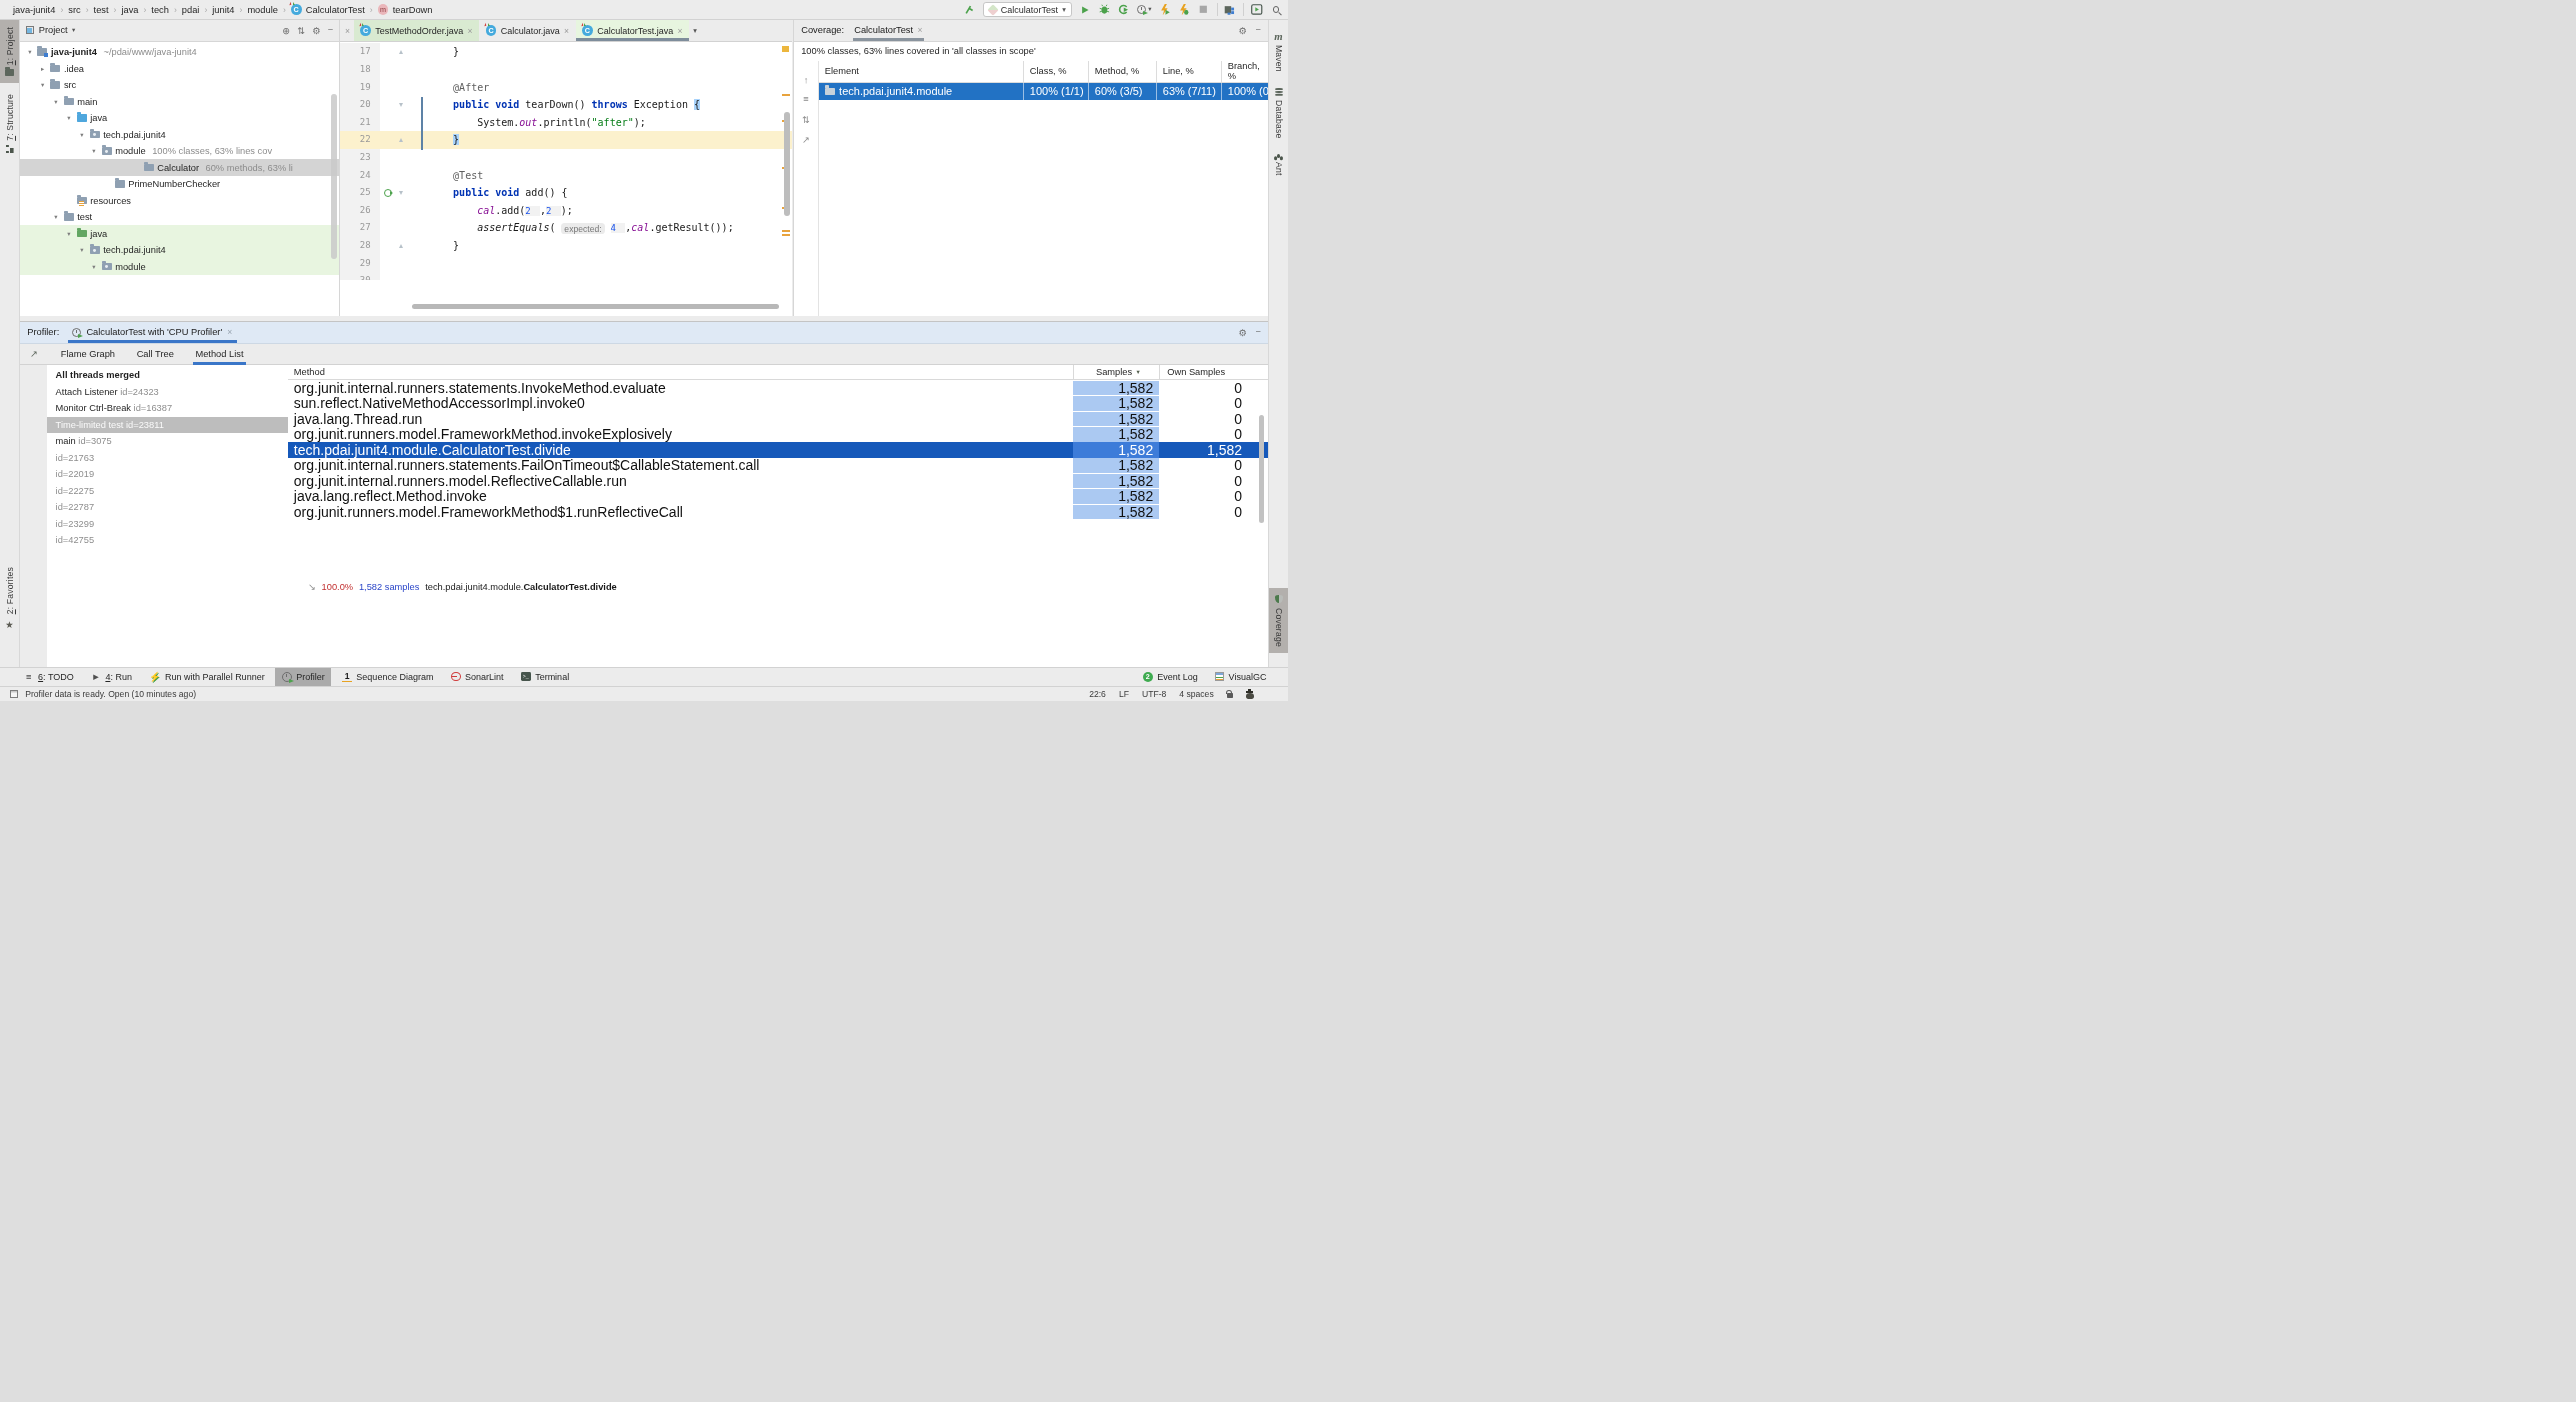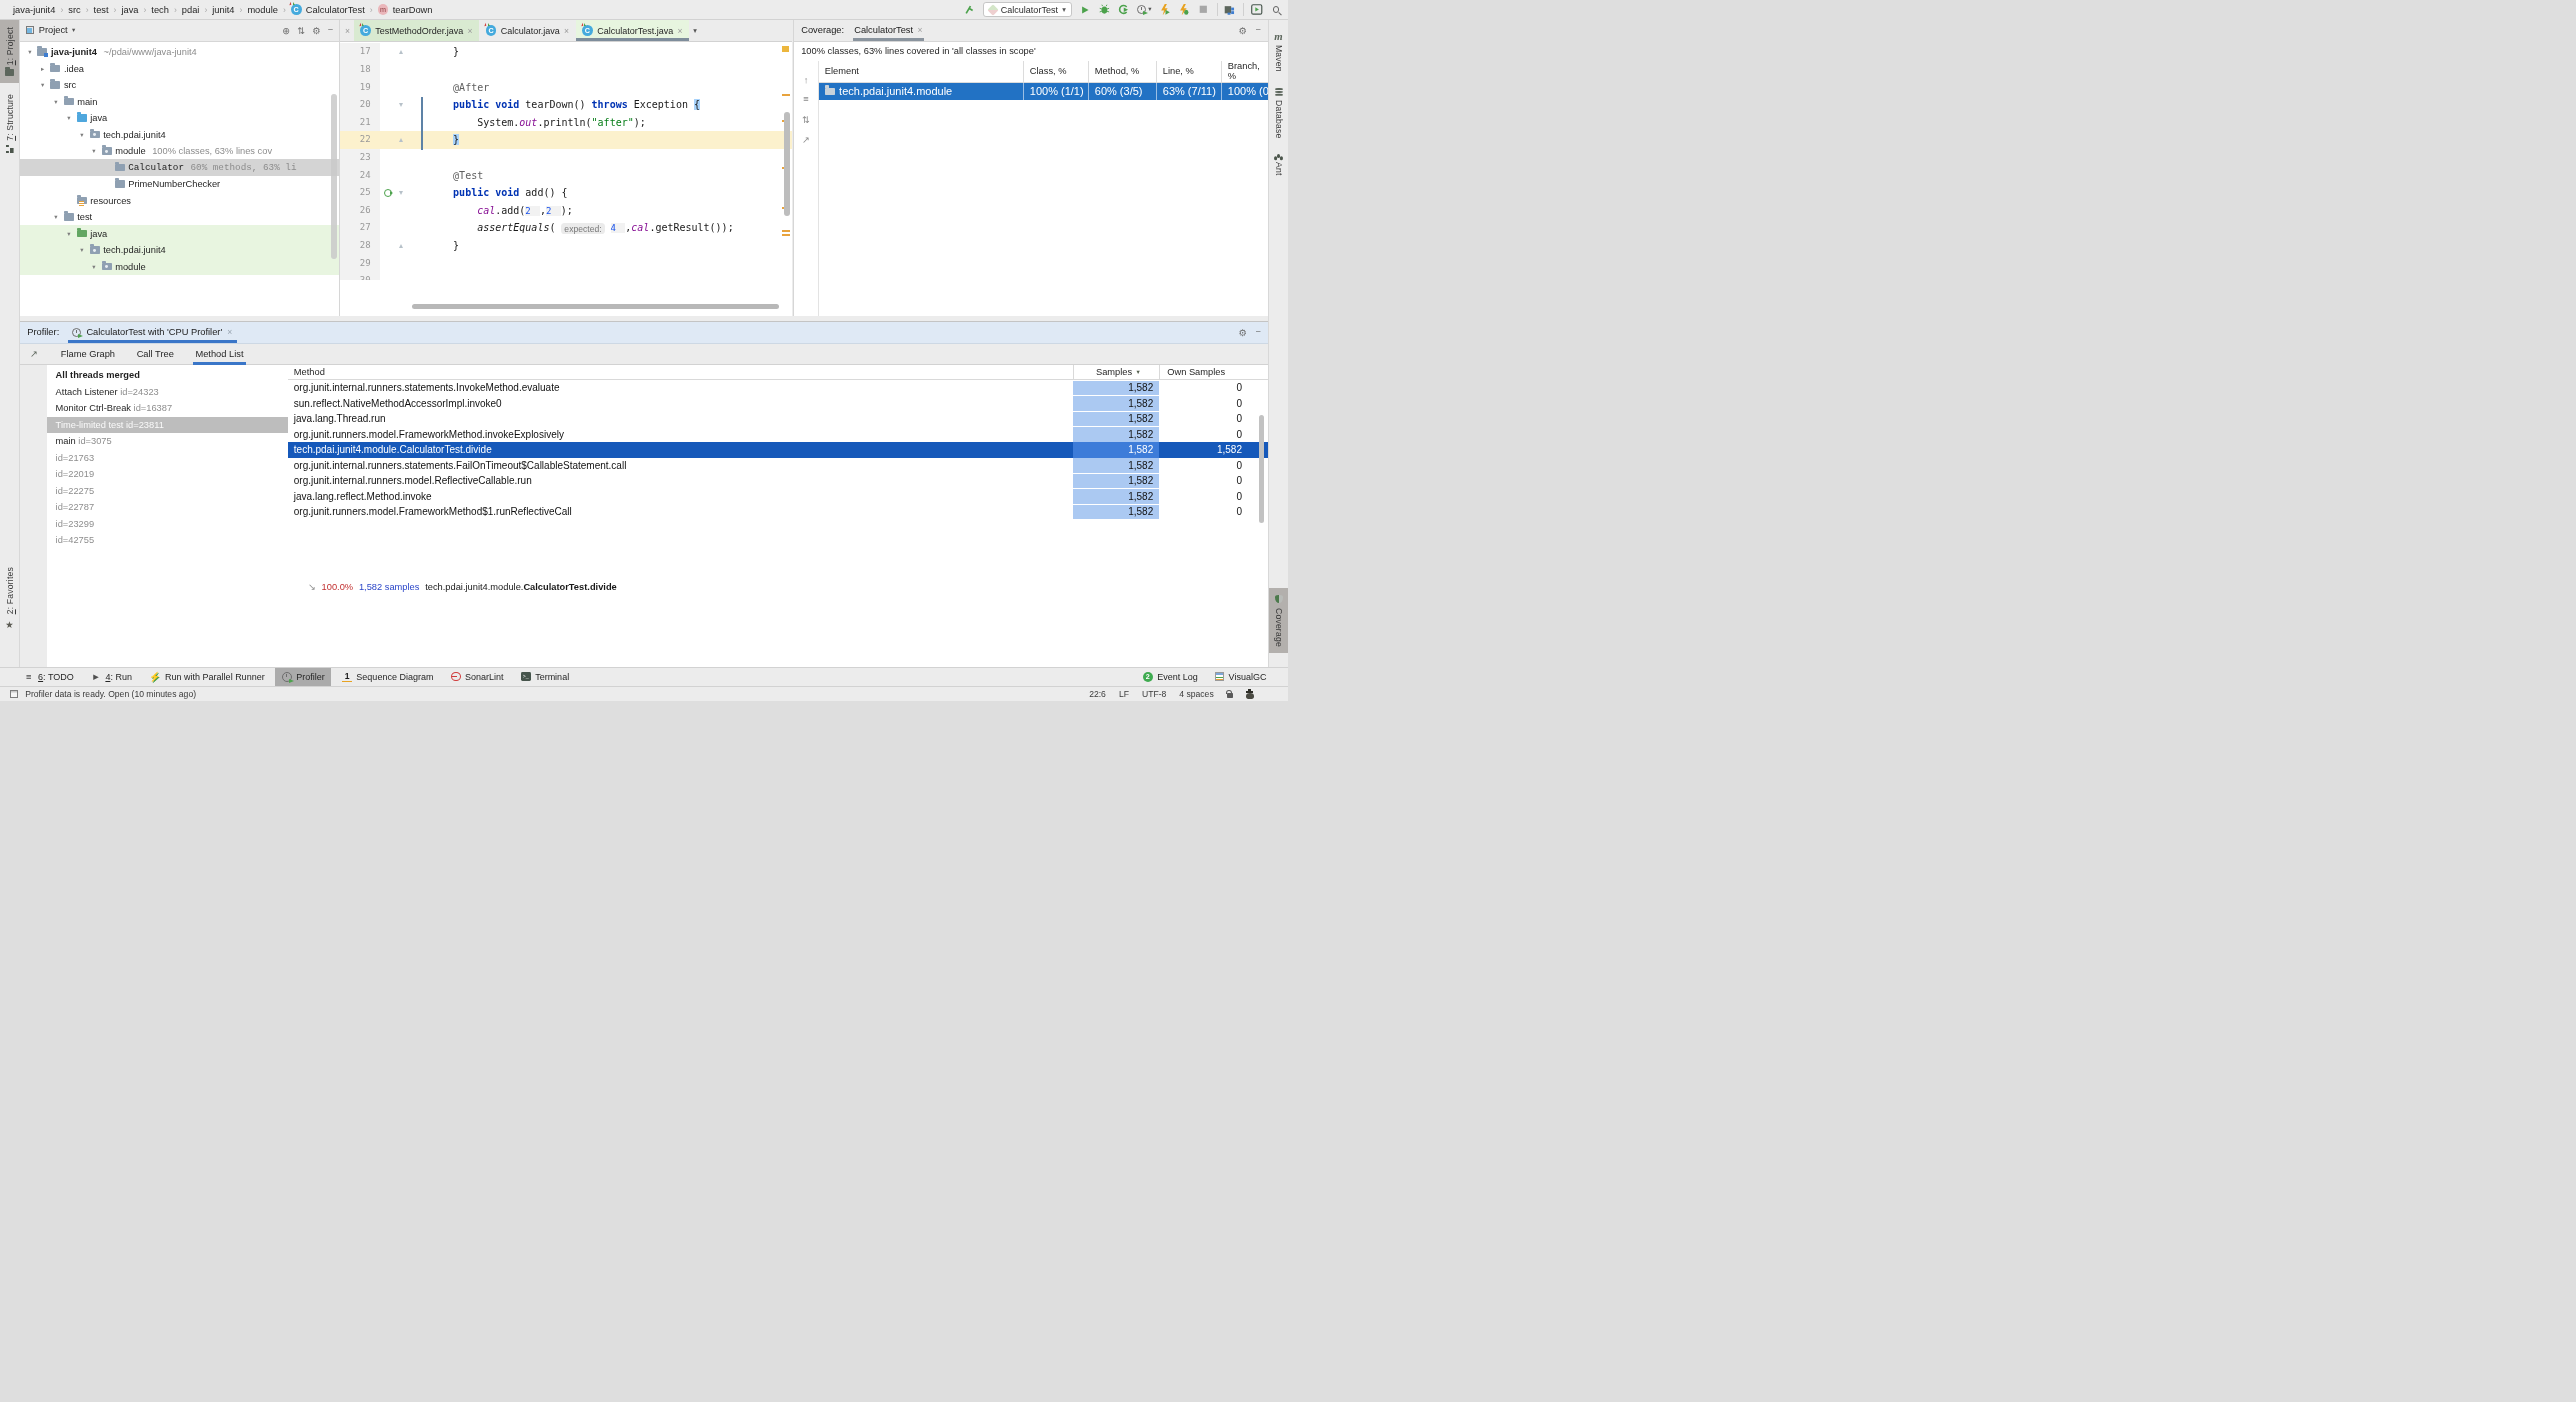--- a/index.html
+++ b/index.html
@@ -168,21 +168,21 @@
   .throw .tid{color:#8e8e8e}
   .throw.b .tname{font-weight:bold}
   .throw.sel{background:#bdbdbd}
   .throw.sel .tname,.throw.sel .tid{color:#fafafa}
   .pr-main{position:absolute;left:268px;top:0;right:0;height:100%;background:#fff}
   .mt-head{display:flex;height:15px;border-bottom:0.7px solid #d9d9d9;align-items:center;font-size:9.3px;color:#262626}
   .mt-head .hm{flex:1;padding-left:5.8px}
   .mt-head .hs{width:86px;border-left:0.7px solid #d9d9d9;height:100%;display:flex;align-items:center;gap:4.3px;padding-left:22px}
   .mt-head .hs .st{color:#55604f;font-size:6.5px}
   .mt-head .ho{width:93px;border-left:0.7px solid #d9d9d9;height:100%;display:flex;align-items:center;padding-left:7.2px;margin-right:16px}
-  .mrow{display:flex;height:15.5px;align-items:stretch;font-size:10px}
+  .mrow{display:flex;height:15.5px;align-items:stretch;font-size:14px}
   .mrow .mm{flex:1;padding-left:5.8px;display:flex;align-items:center;white-space:nowrap;overflow:hidden;color:#111}
   .mrow .ms{width:86px;display:flex}
   .mrow .ms .bar{flex:1;margin:0.7px 0;background:#abc9f2;display:flex;align-items:center;justify-content:flex-end;padding-right:5.8px;color:#111}
   .mrow .mo{width:93px;margin-right:16px;display:flex;align-items:center;justify-content:flex-end;padding-right:10px;color:#111}
   .mrow.sel{background:#1659ba}
   .mrow.sel .mm,.mrow.sel .mo{color:#fff}
   .mrow.sel .ms .bar{background:#3d7cd9;color:#fff;margin:0}
   .mt-scroll{position:absolute;right:3.6px;top:50px;width:5.8px;height:108px;background:#c2c2c2;border-radius:2.9px}
   .mt-sub{position:absolute;left:0;right:0;top:178px;height:24.5px;background:#ececec;border-top:0.7px solid #d4d4d4;border-bottom:0.7px solid #d4d4d4;
     display:flex;align-items:center;gap:24.5px;padding-left:11.5px}
@@ -429,21 +429,21 @@
           <span class="ann"></span>
         </div>
 
         <div class="trow" style="padding-left: 70px;">
           <span class="arr">▾</span>
           <span class="ic-folder f-pkg"></span>
           <span class="lab">module</span>
           <span class="ann">100% classes, 63% lines cov</span>
         </div>
 
-        <div class="trow sel" style="padding-left: 83px; font-family: Liberation Mono, monospace;">
+        <div class="trow sel" style="padding-left: 112px;">
           <span class="arr"></span>
           <span class="ic-folder class"></span>
           <span class="lab">Calculator</span>
           <span class="ann">60% methods, 63% li</span>
         </div>
 
         <div class="trow" style="padding-left: 83px;">
           <span class="arr"></span>
           <span class="ic-folder class"></span>
           <span class="lab">PrimeNumberChecker</span>

